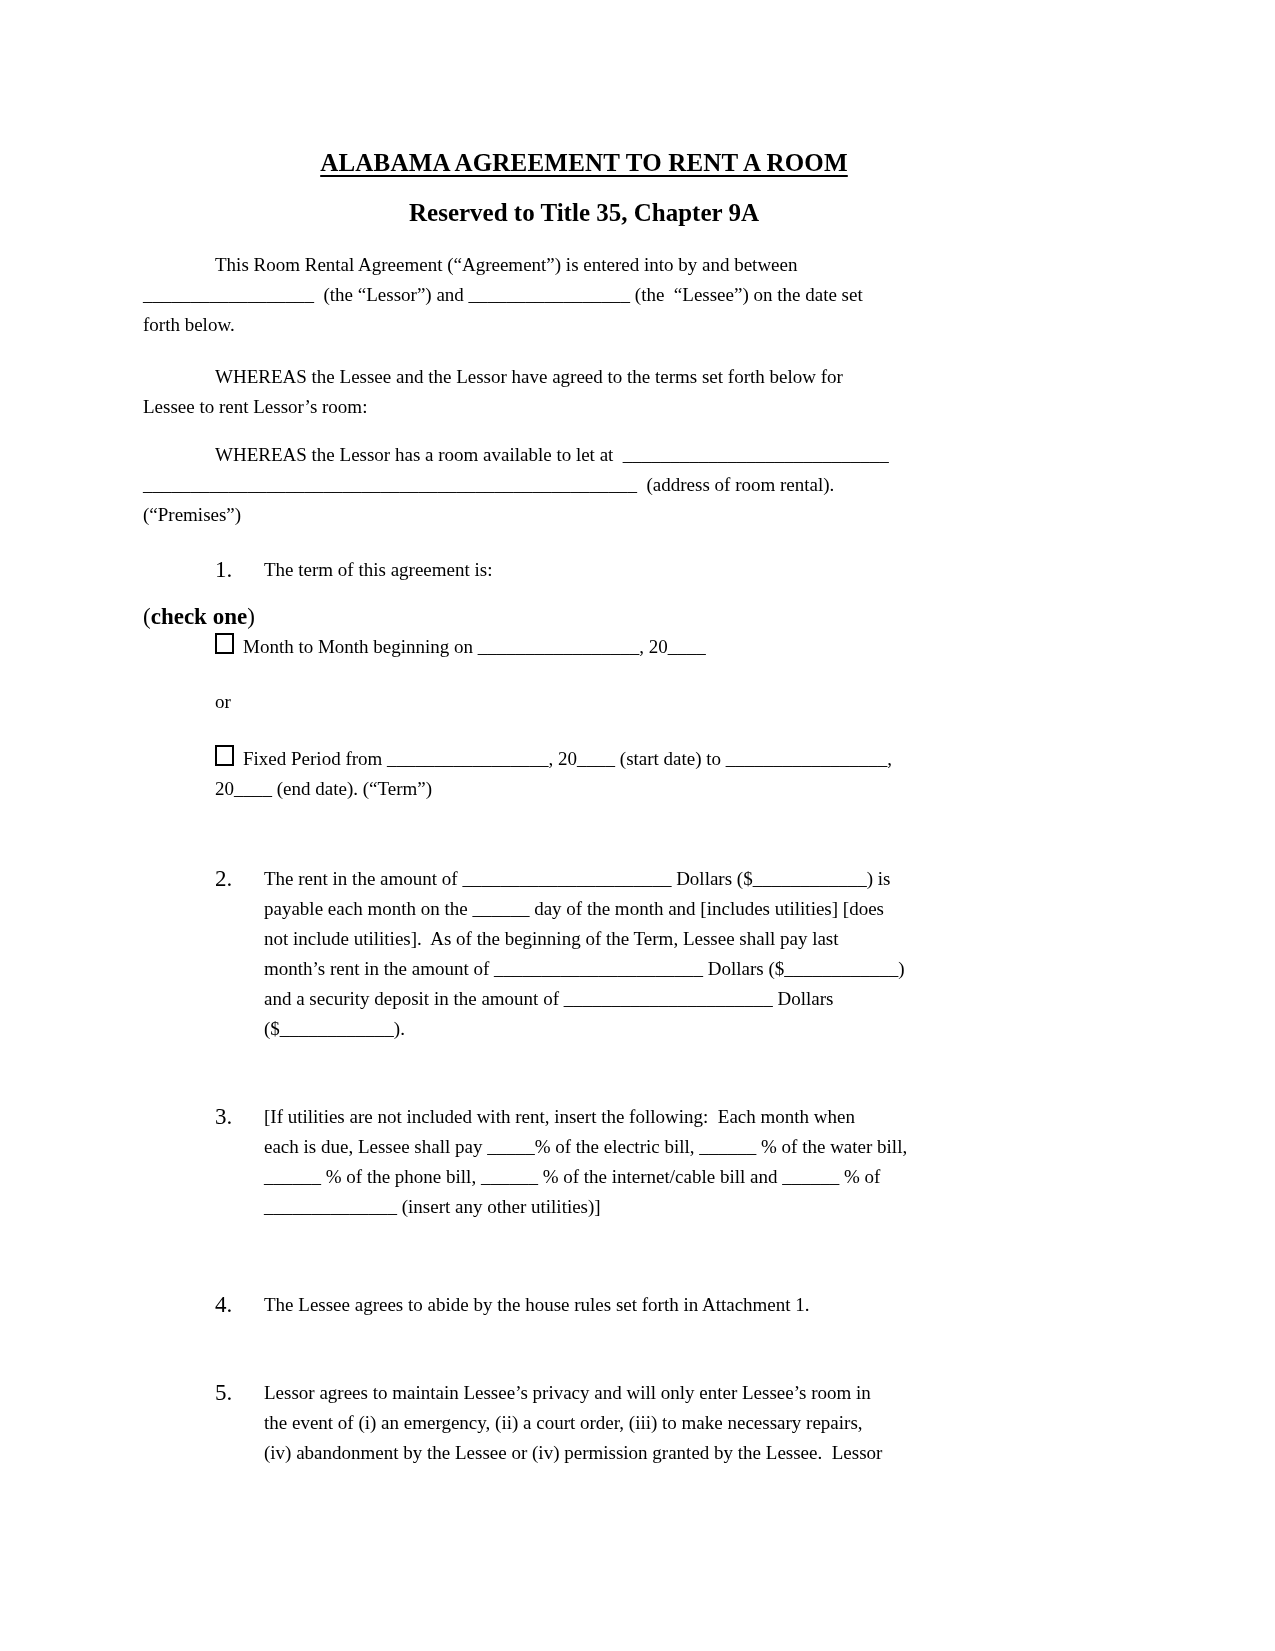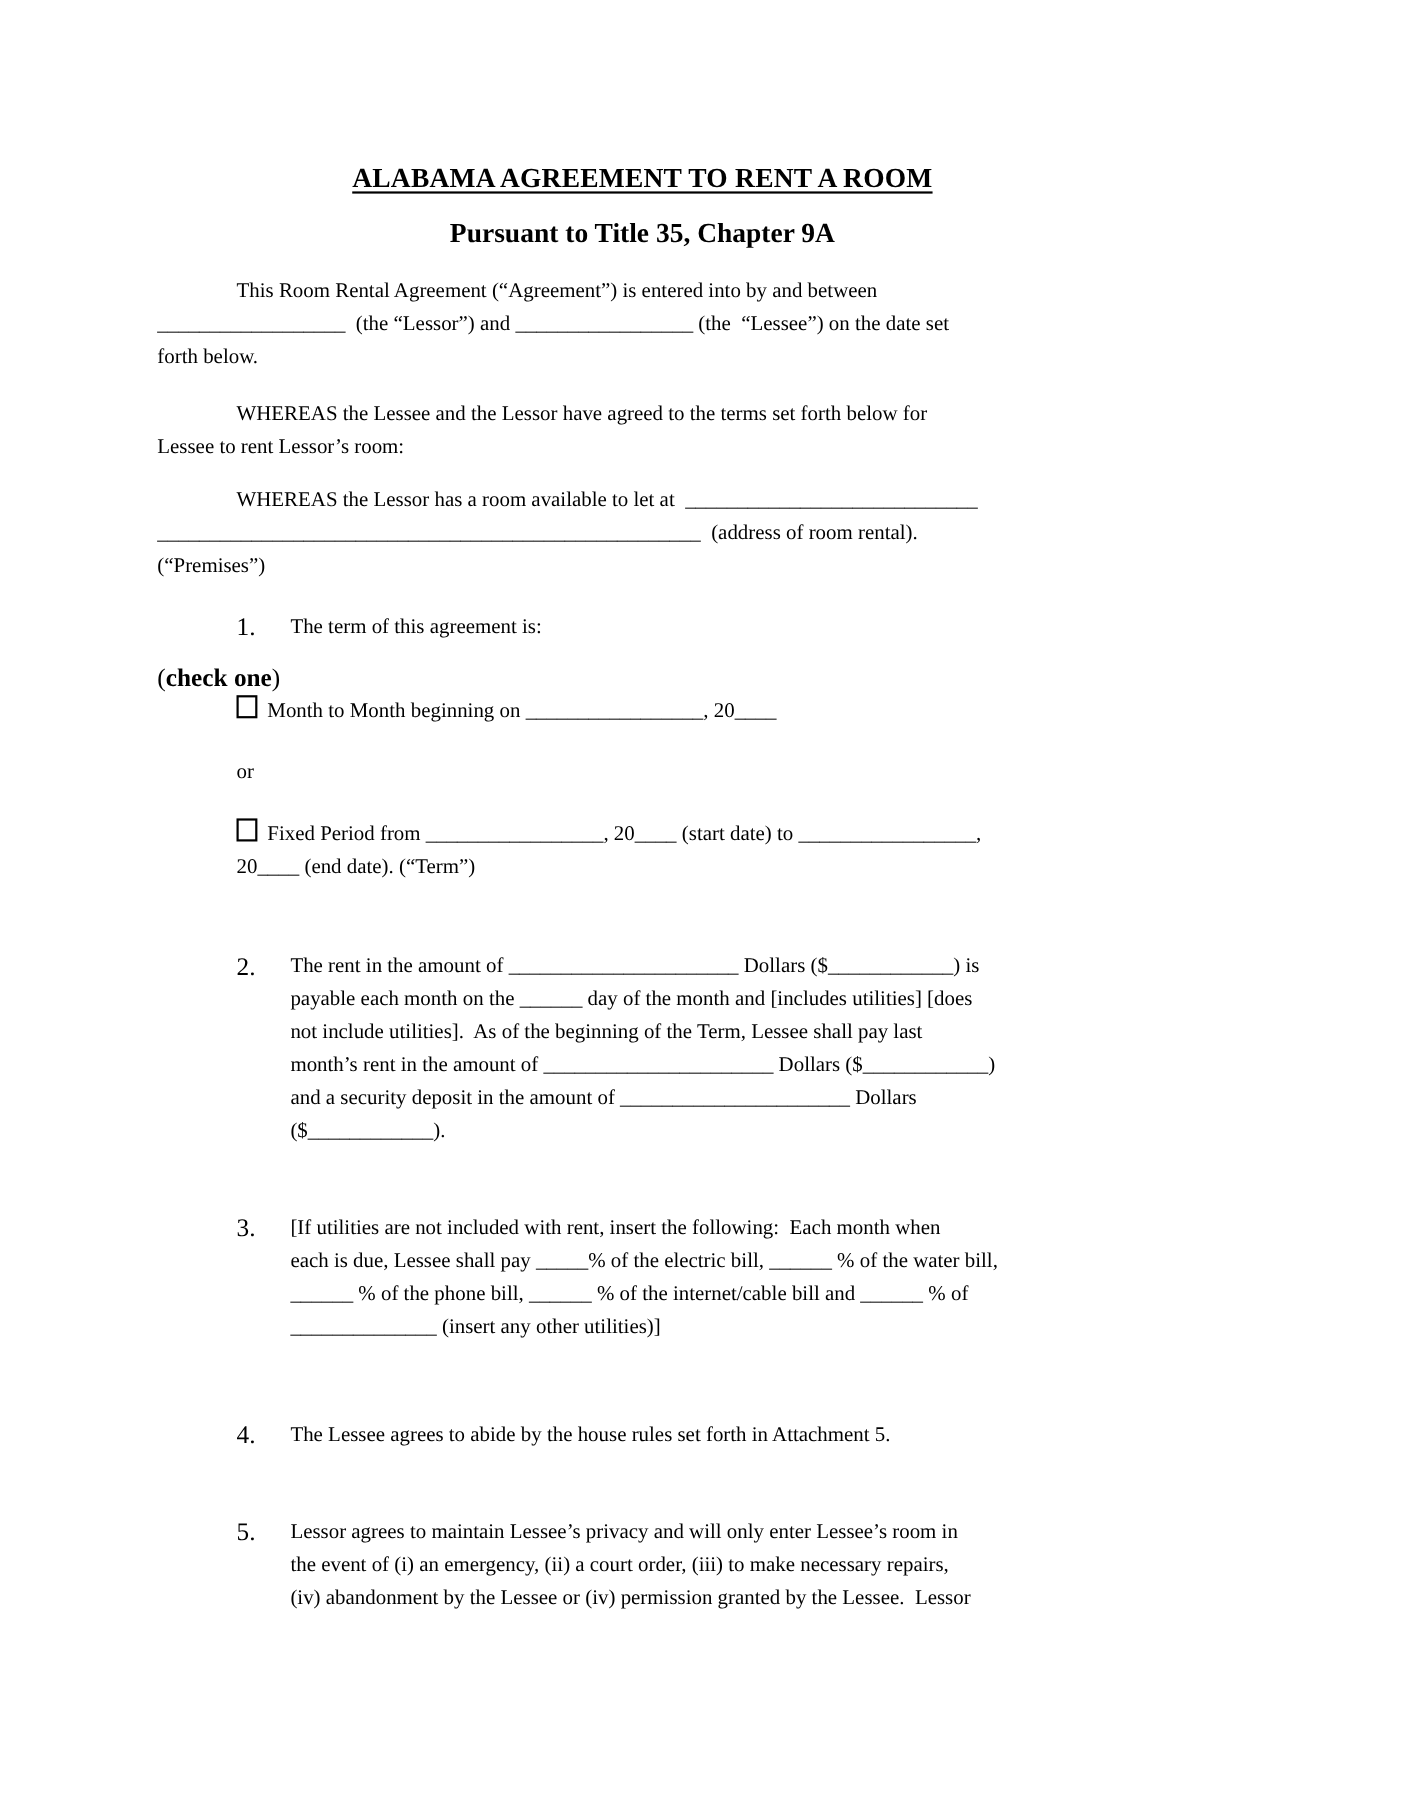--- a/index.html
+++ b/index.html
@@ -85,21 +85,21 @@
   .footer-link { color: #0563c1; text-decoration: underline; cursor: pointer; }
 </style>
 </head>
 <body>
 
 <div class="page">
 
   <div class="title">ALABAMA AGREEMENT TO RENT A ROOM</div>
 
   <div class="subtitle">
-    <span>Pursuant to </span><a class="statute-link">Title 35, Chapter 9A</a>
+    <span>Reserved to </span><a class="statute-link">Title 35, Chapter 9A</a>
   </div>
 
   <div class="para indent mt-p1">This Room Rental Agreement (“Agreement”) is entered into by and between
 __________________  (the “Lessor”) and _________________ (the  “Lessee”) on the date set
 forth below.</div>
 
   <div class="para indent mt-p3">WHEREAS the Lessee and the Lessor have agreed to the terms set forth below for
 Lessee to rent Lessor’s room:</div>
 
   <div class="para indent mt-p2">WHEREAS the Lessor has a room available to let at  ____________________________
@@ -139,21 +139,21 @@
   <div class="list-item mt-item3">
     <span class="num">3.</span>
     <div class="li-body">[If utilities are not included with rent, insert the following:  Each month when
 each is due, Lessee shall pay _____% of the electric bill, ______ % of the water bill,
 ______ % of the phone bill, ______ % of the internet/cable bill and ______ % of
 ______________ (insert any other utilities)]</div>
   </div>
 
   <div class="list-item mt-item4">
     <span class="num">4.</span>
-    <div class="li-body">The Lessee agrees to abide by the house rules set forth in Attachment 5.</div>
+    <div class="li-body">The Lessee agrees to abide by the house rules set forth in Attachment 1.</div>
   </div>
 
   <div class="list-item mt-item5">
     <span class="num">5.</span>
     <div class="li-body">Lessor agrees to maintain Lessee’s privacy and will only enter Lessee’s room in
 the event of (i) an emergency, (ii) a court order, (iii) to make necessary repairs,
 (iv) abandonment by the Lessee or (iv) permission granted by the Lessee.  Lessor</div>
   </div>
 
   <div class="footer">

